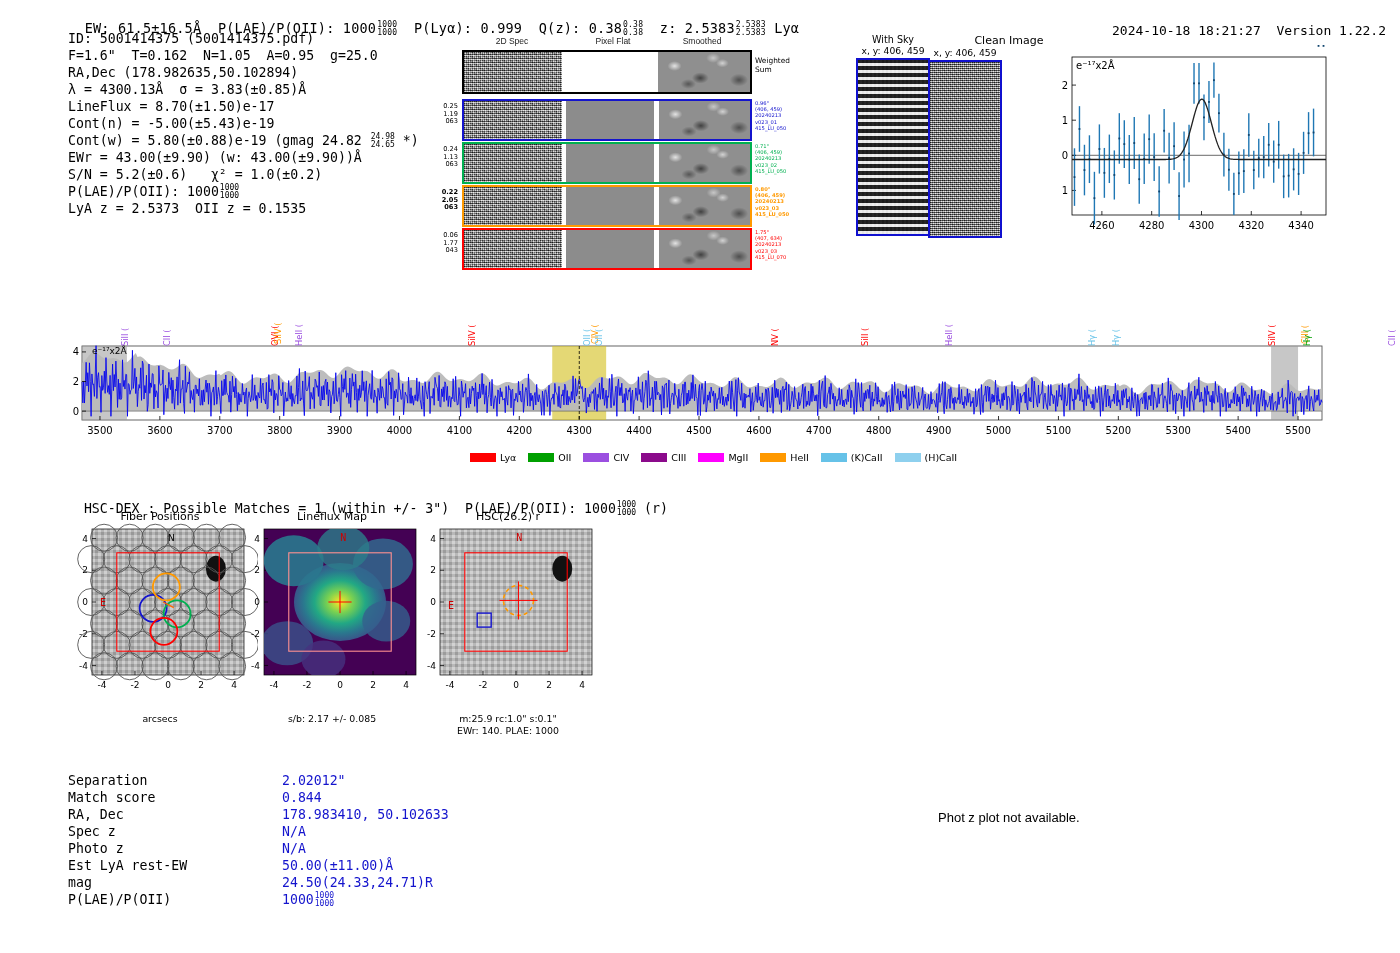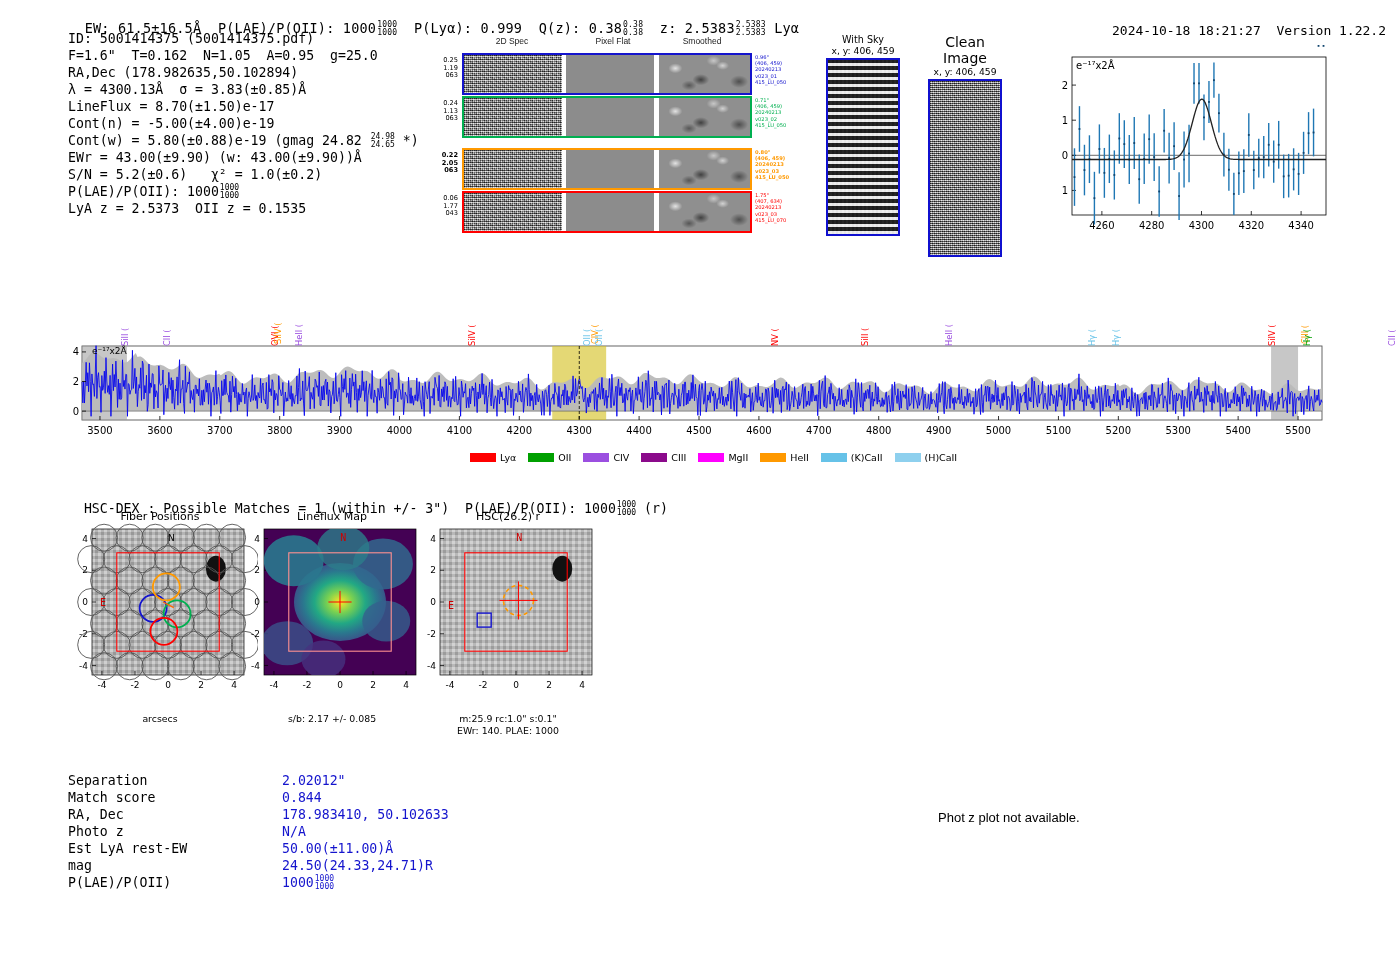--- a/index.html
+++ b/index.html
@@ -101,35 +101,46 @@
 <div class="abs mono nowrap" id="hdr-stamp">
   <span>2024-10-18 18:21:27</span><span>  </span><span>Version 1.22.2</span>
 </div>
 
 <div class="abs mono" id="infoblock">
   <div>ID: 5001414375 (5001414375.pdf)</div>
   <div>F=1.6"  T=0.162  N=1.05  A=0.95  g=25.0</div>
   <div>RA,Dec (178.982635,50.102894)</div>
   <div>λ = 4300.13Å  σ = 3.83(±0.85)Å</div>
   <div>LineFlux = 8.70(±1.50)e-17</div>
-  <div>Cont(n) = -5.00(±4.00)e-19</div>
+  <div>Cont(n) = -5.00(±5.43)e-19</div>
   <div><span>Cont(w) = 5.80(±0.88)e-19 (gmag 24.82 </span><span class="stack"><span>24.98</span><br><span>24.65</span></span><span> *)</span></div>
   <div>EWr = 43.00(±9.90) (w: 43.00(±9.90))Å</div>
   <div>S/N = 5.2(±0.6)   χ² = 1.0(±0.2)</div>
   <div><span>P(LAE)/P(OII): 1000</span><span class="stack"><span>1000</span><br><span>1000</span></span></div>
   <div>LyA z = 2.5373  OII z = 0.1535</div>
 </div>
 
 <div class="abs" id="spec2d">
   <div style="position:relative;height:12px;">
     <div class="panel-title abs" style="left:0px;width:100px;top:0;">2D Spec</div>
     <div class="panel-title abs" style="left:96px;width:110px;top:0;">Pixel Flat</div>
     <div class="panel-title abs" style="left:190px;width:100px;top:0;">Smoothed</div>
   </div>
 
+  <div style="position:relative;margin-top:2px;">
+    <div class="strip" style="width:290px;height:44px;">
+      <div class="cell noise" style="width:98px;"></div>
+      <div class="cell flatwhite" style="width:96px;"></div>
+      <div class="cell smooth" style="width:92px;"></div>
+    </div>
+    <div class="abs" style="left:293px;top:6px;font-family:'DejaVu Sans',sans-serif;font-size:7.4px;line-height:9px;">
+      <div>Weighted</div>
+      <div>Sum</div>
+    </div>
+  </div>
 
   <div id="fiber-strips" style="margin-top:5px;">
       <div style="position: relative; margin-top: 0px;">
         <div class="rowlabel-l abs" style="left: -36px; top: 4px; width: 32px;">
           <div>0.25</div>
           <div>1.19</div>
           <div>063</div>
         </div>
         <div class="strip" style="width: 290px; height: 42px; border-color: rgb(20, 20, 205);">
           <div class="cell noise" style="width:98px;"></div>
@@ -160,21 +171,21 @@
           <div class="cell smooth" style="width:91px;"></div>
         </div>
         <div class="rowlabel-r abs" style="left: 293px; top: 1px; color: rgb(0, 176, 80);">
           <div>0.71"</div>
           <div>(406, 459)</div>
           <div>20240213</div>
           <div>v023_02</div>
           <div>415_LU_050</div>
         </div>
       </div>
-      <div style="position: relative; margin-top: 10px; font-weight: bold;">
+      <div style="position: relative; margin-top: 1px; font-weight: bold;">
         <div class="rowlabel-l abs" style="left: -36px; top: 4px; width: 32px;">
           <div>0.22</div>
           <div>2.05</div>
           <div>063</div>
         </div>
         <div class="strip" style="width: 290px; height: 42px; border-color: rgb(255, 153, 0);">
           <div class="cell noise" style="width:98px;"></div>
           <div class="cell flatwhite" style="width:4px;"></div>
           <div class="cell flatgray" style="width:88px;"></div>
           <div class="cell flatwhite" style="width:5px;"></div>
@@ -205,27 +216,27 @@
           <div>1.75"</div>
           <div>(407, 634)</div>
           <div>20240213</div>
           <div>v023_03</div>
           <div>415_LU_070</div>
         </div>
       </div>
     </div>
 </div>
 
-<div class="abs" id="cut-sky" style="top:34px;left:826px;">
+<div class="abs" id="cut-sky" style="top:34px;left:856px;">
   <div class="cut-title" style="width:74px;font-size:9.6px;">With Sky</div>
   <div class="cut-title" style="width:74px;font-size:9.2px;">x, y: 406, 459</div>
   <div class="bigcut skytex" style="width:74px;height:178px;margin-top:2px;"></div>
 </div>
 <div class="abs" id="cut-clean" style="top:34px;left:928px;">
-  <div class="cut-title" style="width:74px;font-size:14px;">Clean Image</div>
+  <div class="cut-title" style="width:74px;font-size:11px;margin-left:44px;">Clean Image</div>
   <div class="cut-title" style="width:74px;font-size:9.2px;">x, y: 406, 459</div>
   <div class="bigcut cleantex" style="width:74px;height:178px;margin-top:2px;"></div>
 </div>
 
 <div class="abs" id="linefit" style="top:45px;left:1038px;">
   <svg width="296" height="212" id="svg-linefit">
       <rect x="34" y="12" width="254" height="158" fill="#fff" stroke="#000" stroke-width="0.8"></rect>
       <line x1="34" y1="110.3111111111111" x2="288" y2="110.3111111111111" stroke="#444" stroke-width="0.8"></line>
       <line x1="34" y1="145.42222222222222" x2="38" y2="145.42222222222222" stroke="#000" stroke-width="0.8"></line>
       <text x="30" y="148.92222222222222" text-anchor="end" class="axtick">1</text>
@@ -635,18 +646,19 @@
       <text x="38" y="86.17391304347827" font-size="10" fill="#c00">E</text>
     </svg>
   <div class="cut-cap" style="width:196px;margin-top:-2px;">m:25.9 rc:1.0" s:0.1"</div>
   <div class="cut-cap" style="width:196px;">EWr: 140. PLAE: 1000</div>
 </div>
 
 <div class="abs mono" id="btable">
     <div><span class="k">Separation</span><span class="v">2.02012"</span></div>
     <div><span class="k">Match score</span><span class="v">0.844</span></div>
     <div><span class="k">RA, Dec</span><span class="v">178.983410, 50.102633</span></div>
+    <div><span class="k">Spec z</span><span class="v">N/A</span></div>
     <div><span class="k">Photo z</span><span class="v">N/A</span></div>
     <div><span class="k">Est LyA rest-EW</span><span class="v">50.00(±11.00)Å</span></div>
     <div><span class="k">mag</span><span class="v">24.50(24.33,24.71)R</span></div>
     <div><span class="k">P(LAE)/P(OII)</span><span class="v">1000</span><span class="stack v"><span>1000</span><br><span>1000</span></span></div>
   </div>
 <div class="abs sans" id="noplot">Phot z plot not available.</div>
 
 </body></html>

